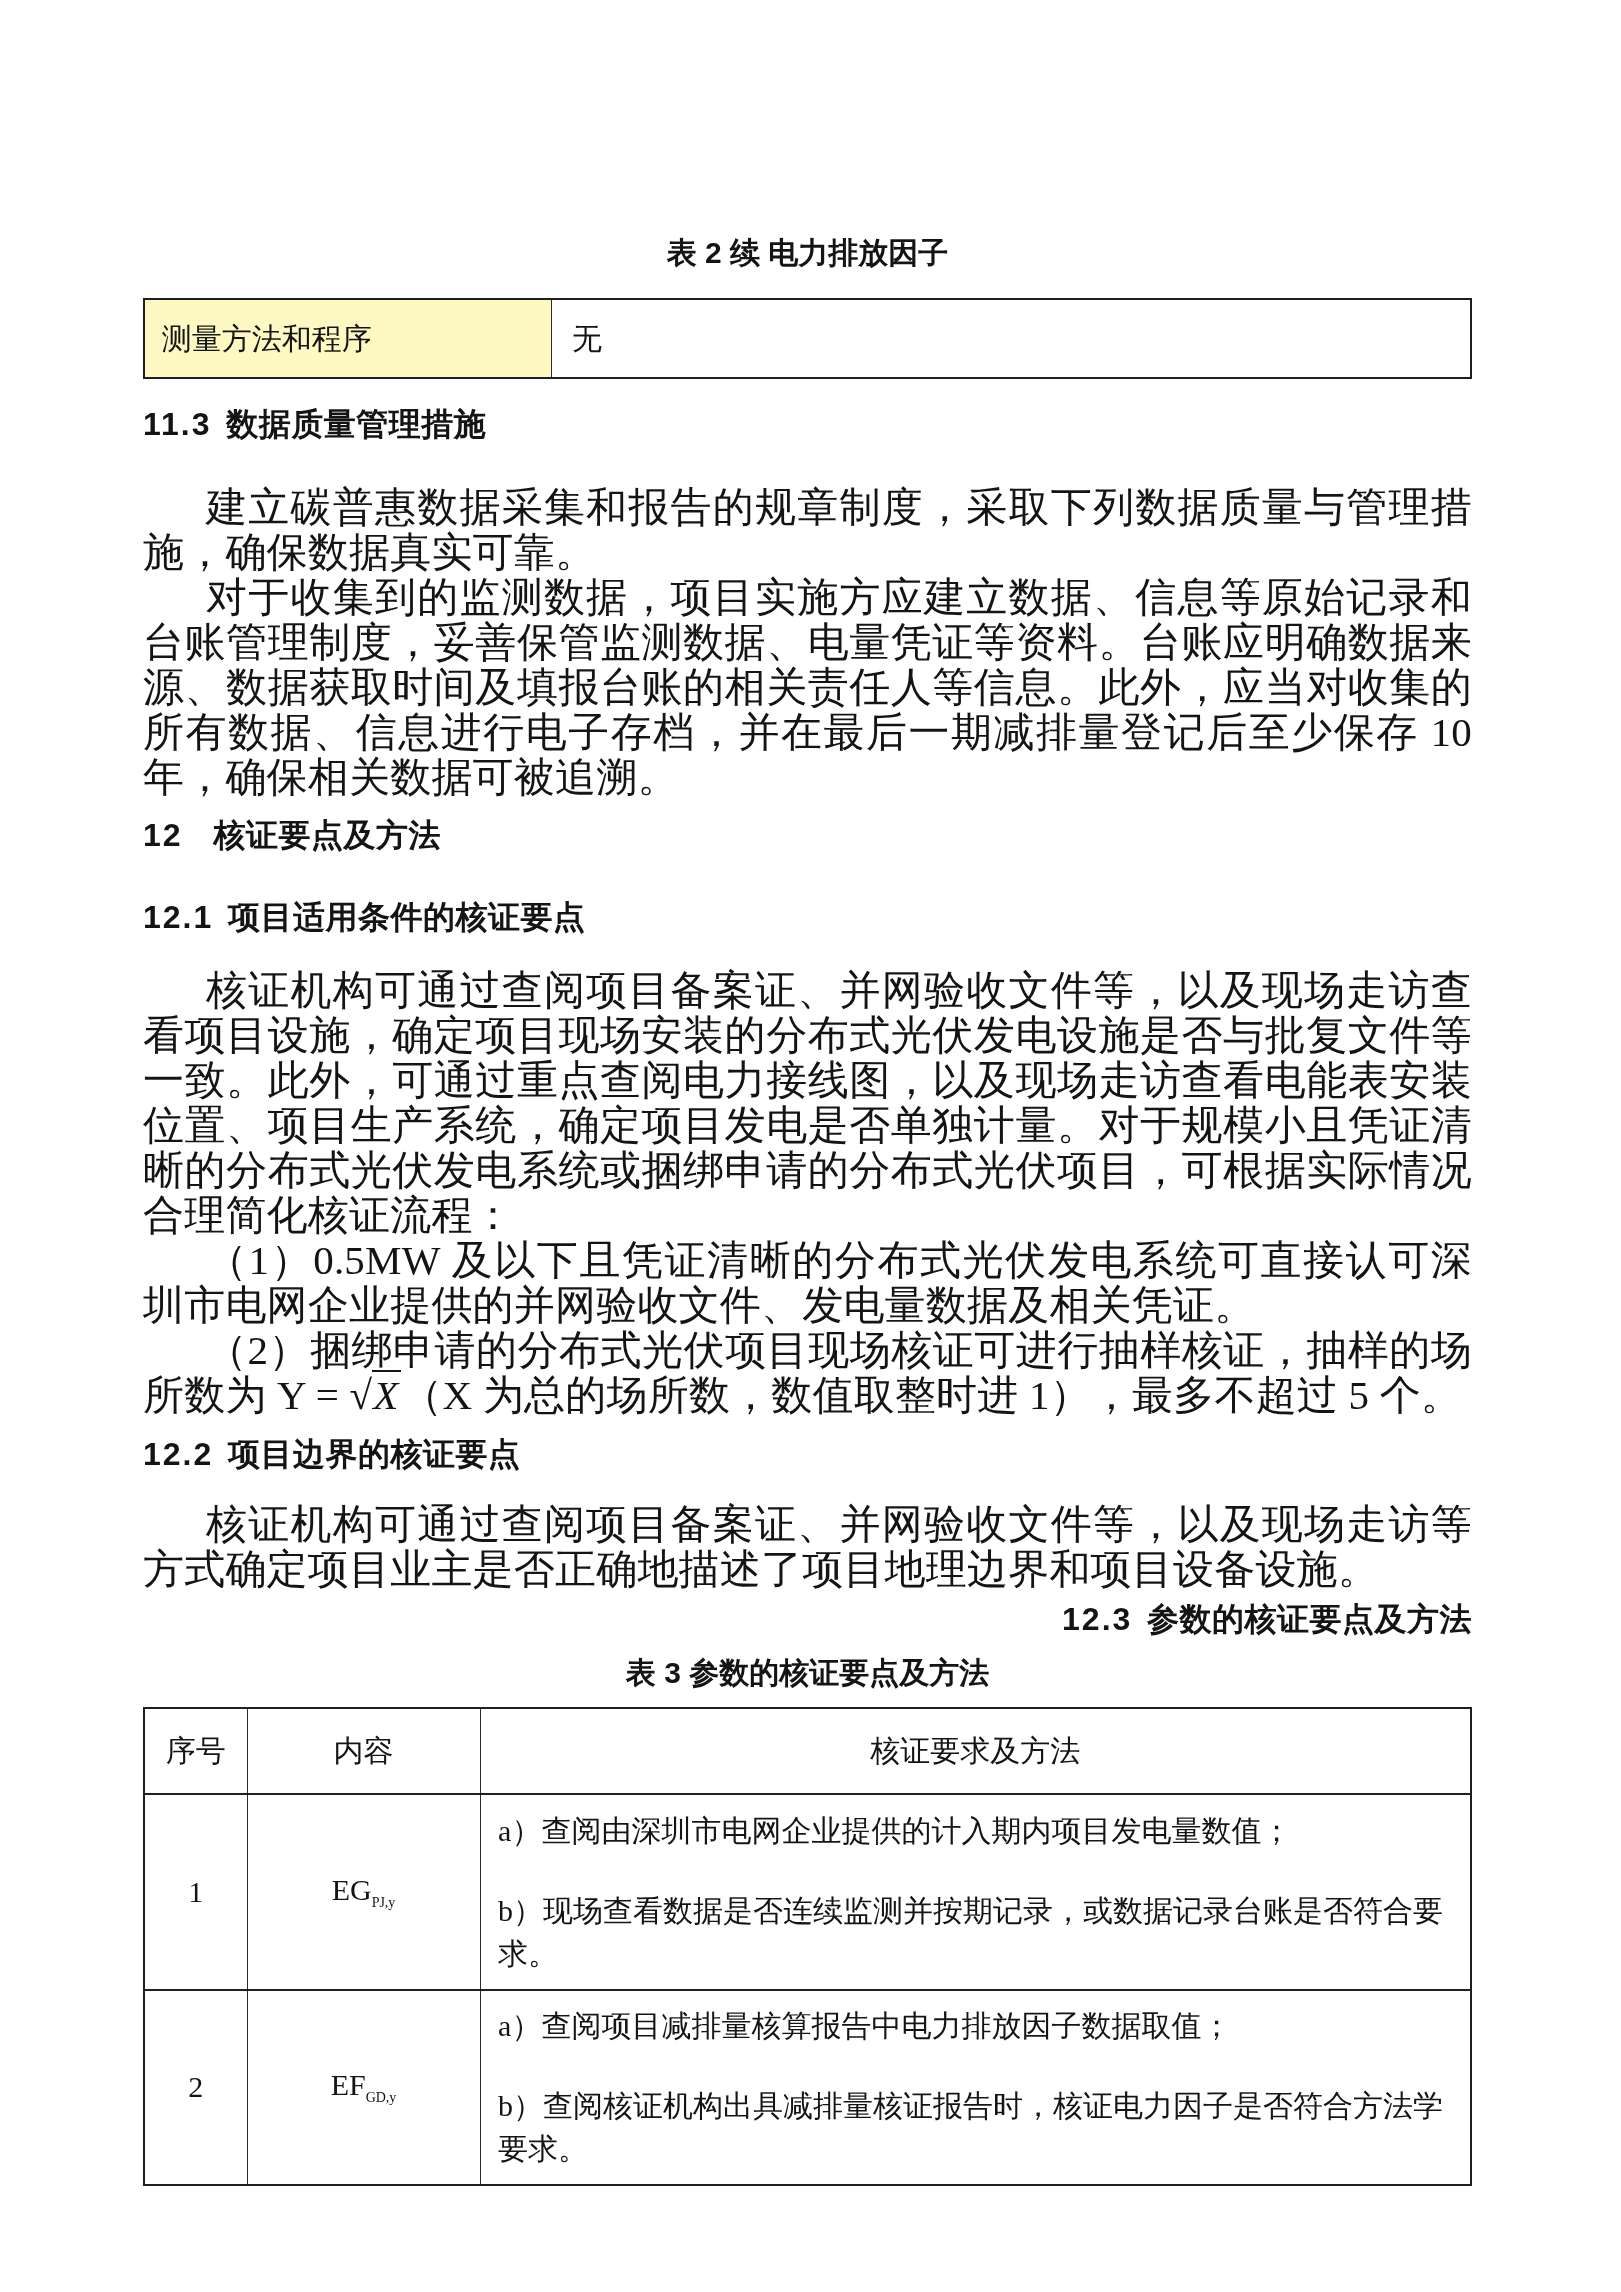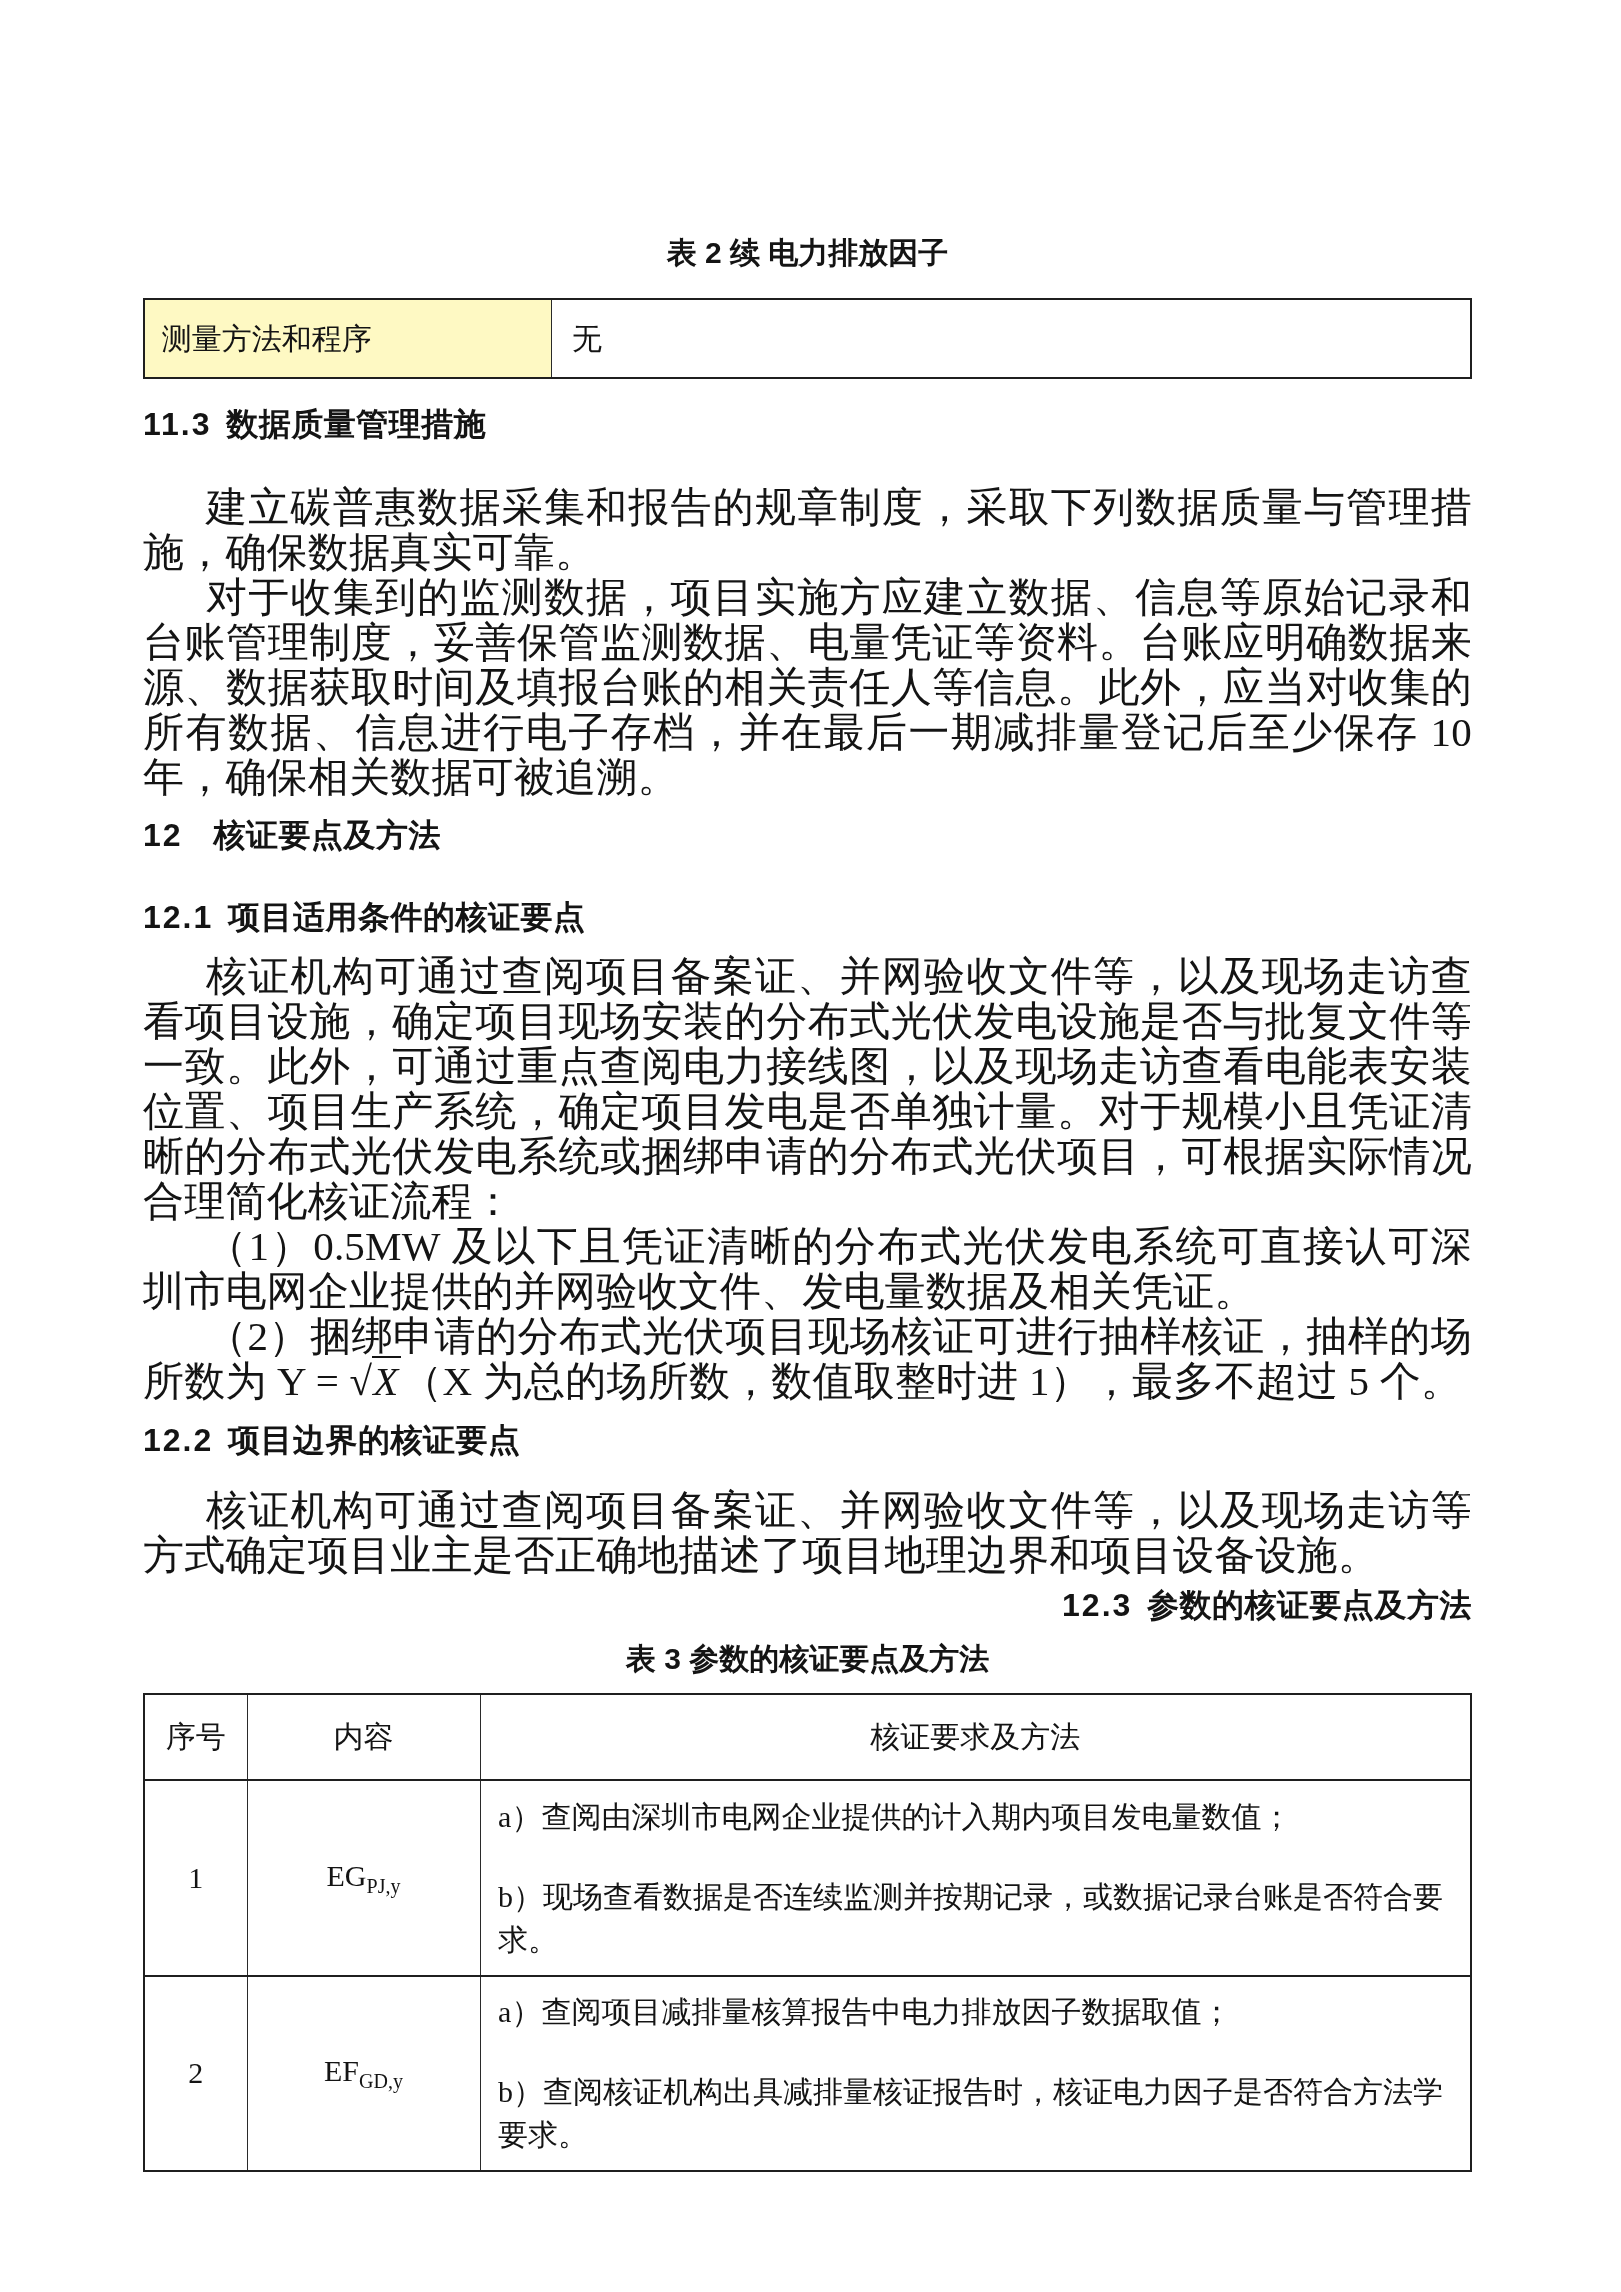--- a/index.html
+++ b/index.html
@@ -57,21 +57,21 @@
   .h-12-3 { margin-top:6px;text-align:right; }
 
   
   .para {
     font-size:41px; line-height:45px;
     text-align:justify;
     text-indent:63px;
     letter-spacing:0.2px;
   }
   .block-a   { margin-top:39px; }
-  .para-12-1 { margin-top:15px; }
+  .para-12-1 { margin-top:29px; }
   .para-12-2 { margin-top:25.5px; }
   .para-12-3 { margin-top:19.6px; }
 
   .formula { white-space:nowrap; }
   .sqrt-sign { font-family:"Liberation Serif",serif; }
   .radicand {
     font-style:italic;
     border-top:2px solid #141414;
     padding:0 2.9px 0 1px;
   }
@@ -86,21 +86,21 @@
   }
   .t3 thead th { height:86px; text-align:center; border-bottom:2.5px solid #1f1f1f; }
   .t3 .col-no { width:103px; }
   .t3 .col-param { width:233px; }
   .t3 td.cell-no, .t3 td.cell-param { text-align:center; }
   .t3 tr.p1 td { height:87px; border-bottom:2.5px solid #1f1f1f; }
   .t3 tr.p2 td { height:84px; }
   .t3 .cell-req { padding:13.7px 9.8px 13.7px 17.6px; }
   .req-line { line-height:43px; text-align:left; }
   .req-line + .req-line { margin-top:37px; }
-  .param-sub { font-size:20px; vertical-align:sub; letter-spacing:0;margin-top:13px; }
+  .param-sub { font-size:14px; vertical-align:sub; letter-spacing:0;margin-top:13px; }
 </style>
 </head>
 <body>
 
 <div class="page">
 
 
   <div class="tbl-caption caption2">表 2 续 电力排放因子</div>
 
   <table class="t2">

